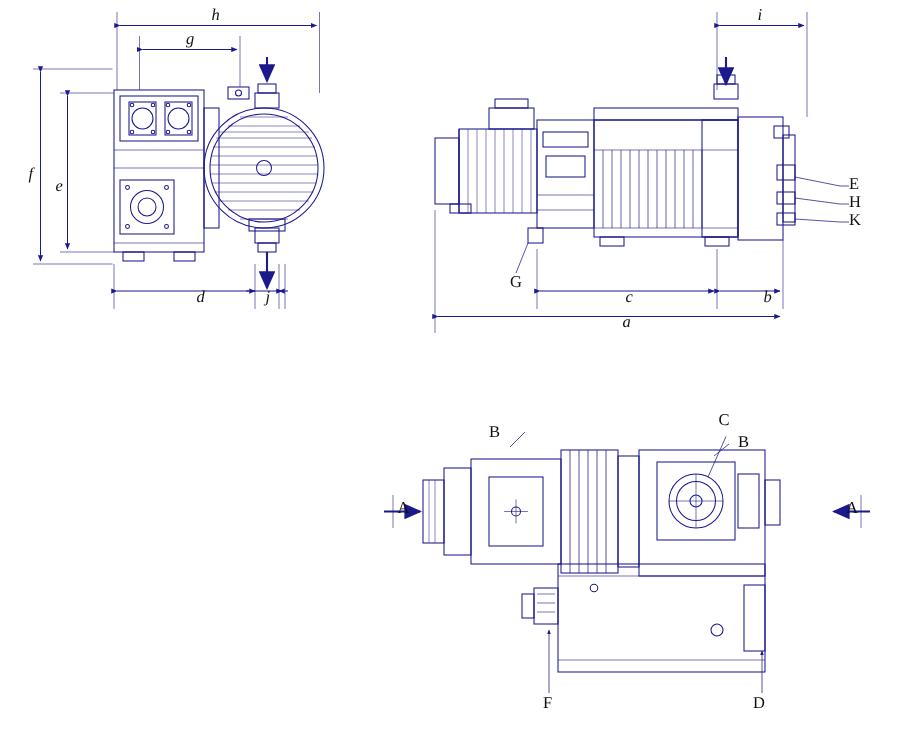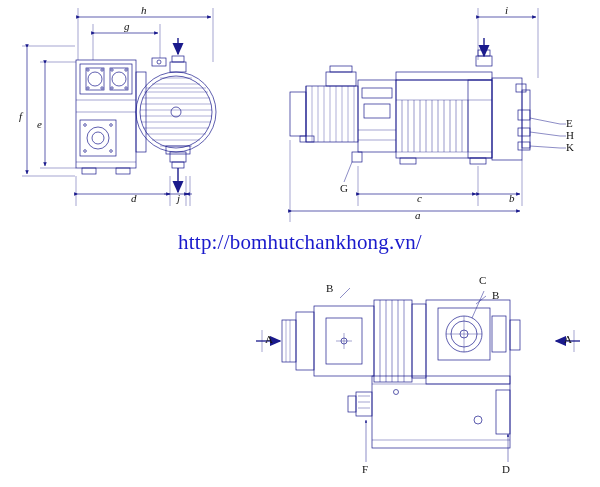--- a/index.html
+++ b/index.html
@@ -305,14 +305,13 @@
   <div class="lbl ital" style="left:415px;top:210px;">a</div>
 
   <div class="lbl" style="left:326px;top:283px;">B</div>
   <div class="lbl" style="left:479px;top:275px;">C</div>
   <div class="lbl" style="left:492px;top:290px;">B</div>
   <div class="lbl" style="left:265px;top:334px;">A</div>
   <div class="lbl" style="left:564px;top:334px;">A</div>
   <div class="lbl" style="left:362px;top:464px;">F</div>
   <div class="lbl" style="left:502px;top:464px;">D</div>
 
-  <div class="watermark">http://bomhutchankhong.vn/</div>
 </div>
 
 </body></html>

